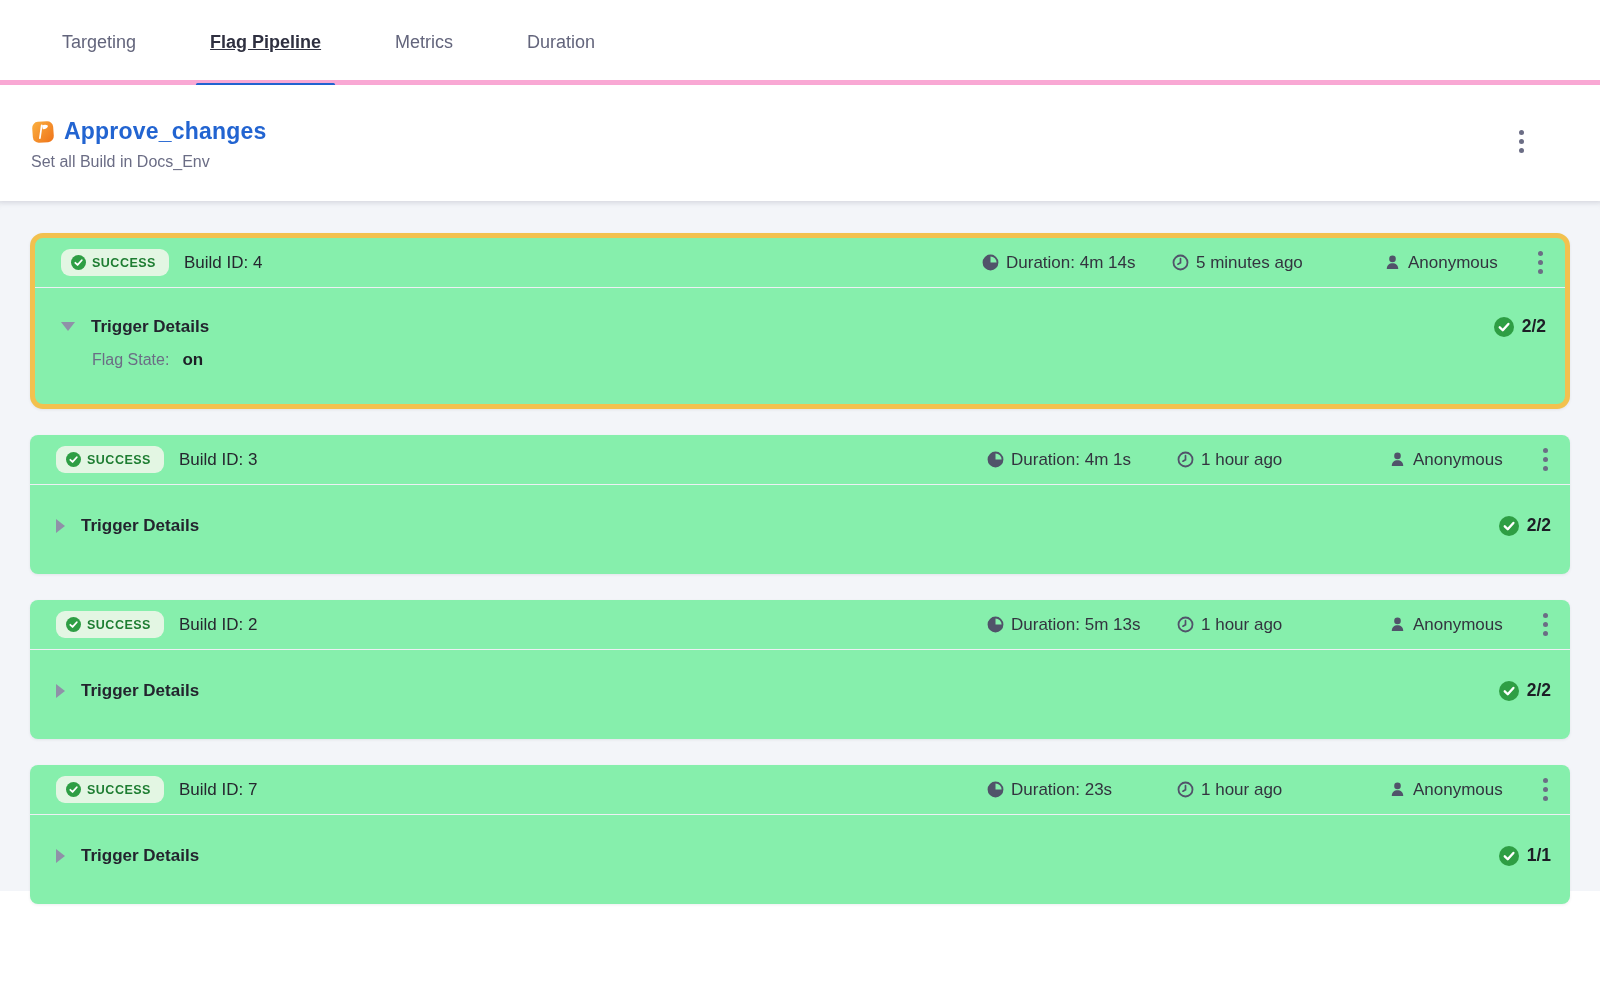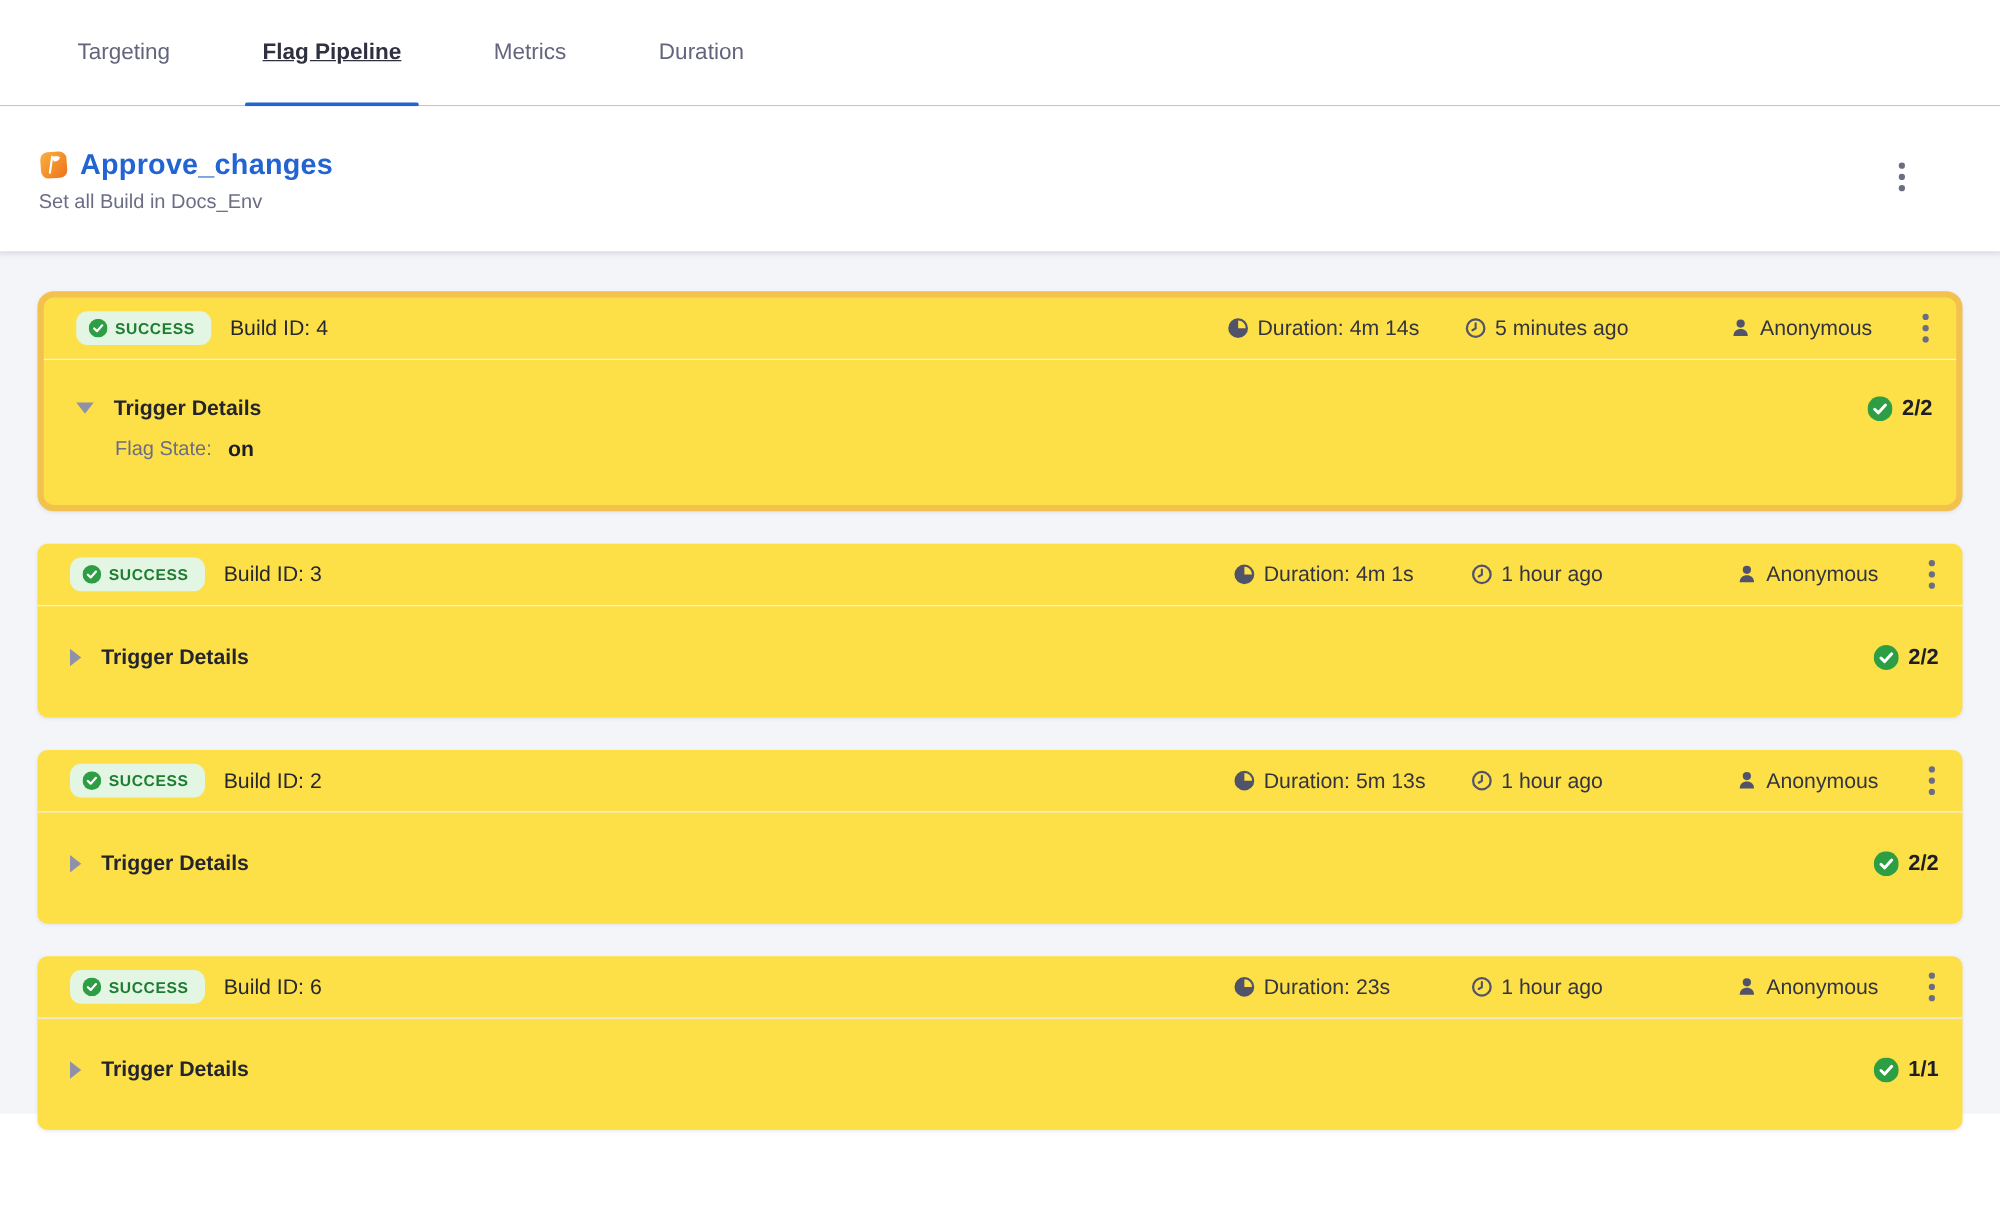--- a/index.html
+++ b/index.html
@@ -20,23 +20,23 @@
   body{
     font-family:"Liberation Sans","DejaVu Sans",sans-serif;
     background:#fff;
     color:var(--text-dark);
   }
   
   .tabbar{
     height:85px;
     background:#fff;
     display:flex;
-    align-items:flex-end;
+    align-items:flex-start;
     padding:0 0 0 48px;
-    border-bottom:1px solid #f9a8d4;
+    border-bottom:5px solid #f9a8d4;
     gap:46px;
   }
   .tab{
     position:relative;
     height:85px;
     display:flex;
     align-items:center;
     padding:0 14px;
     font-size:18px;
     color:#63657c;
@@ -96,21 +96,21 @@
   }
   .header-kebab{margin-top:6px;}
   
   .content{
     height:690px;
     background:var(--content-bg);
     padding:32px 30px 0 30px;
     box-shadow:inset 0 7px 7px -6px rgba(40,41,61,.10);
   }
   .card{
-    background:#fde047;
+    background:#86efac;
     border-radius:8px;
     box-shadow:0 1px 3px rgba(40,41,61,.08);
     margin-bottom:26px;
   }
   .card.highlighted{
     border:5px solid var(--highlight-yellow);
     border-radius:13px;
   }
   .card-header{
     height:50px;
@@ -421,21 +421,21 @@
   </section>
 
   <section class="card">
     <div class="card-header">
       <span class="badge">
         <svg viewBox="0 0 16 16">
           <use href="#ic-check-circle" fill="#2e9e44"></use>
         </svg>
         <span class="badge-label">SUCCESS</span>
       </span>
-      <span class="build-id">Build ID: 6</span>
+      <span class="build-id">Build ID: 7</span>
       <div class="meta">
         <span class="meta-item m-duration">
           <svg viewBox="0 0 16 16" style="color:#51536a">
               <use href="#ic-pie"></use>
             </svg>
           <span class="bind-duration">Duration: 23s</span>
         </span>
         <span class="meta-item m-time">
           <svg viewBox="0 0 16 16" style="color:#51536a">
               <use href="#ic-clock"></use>

